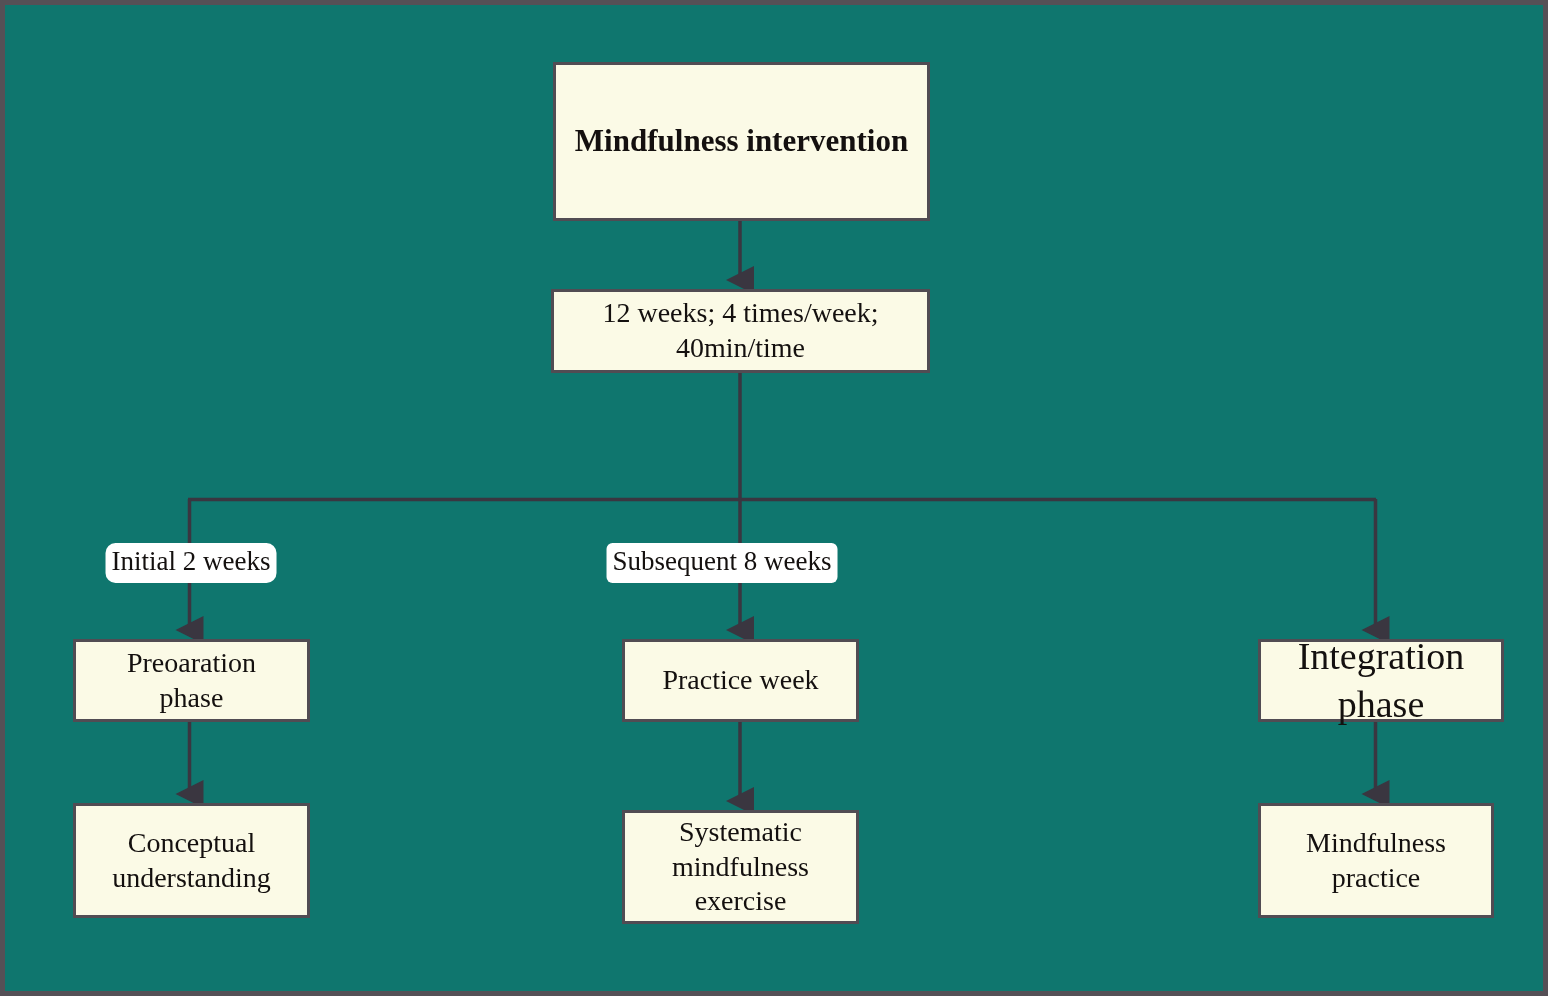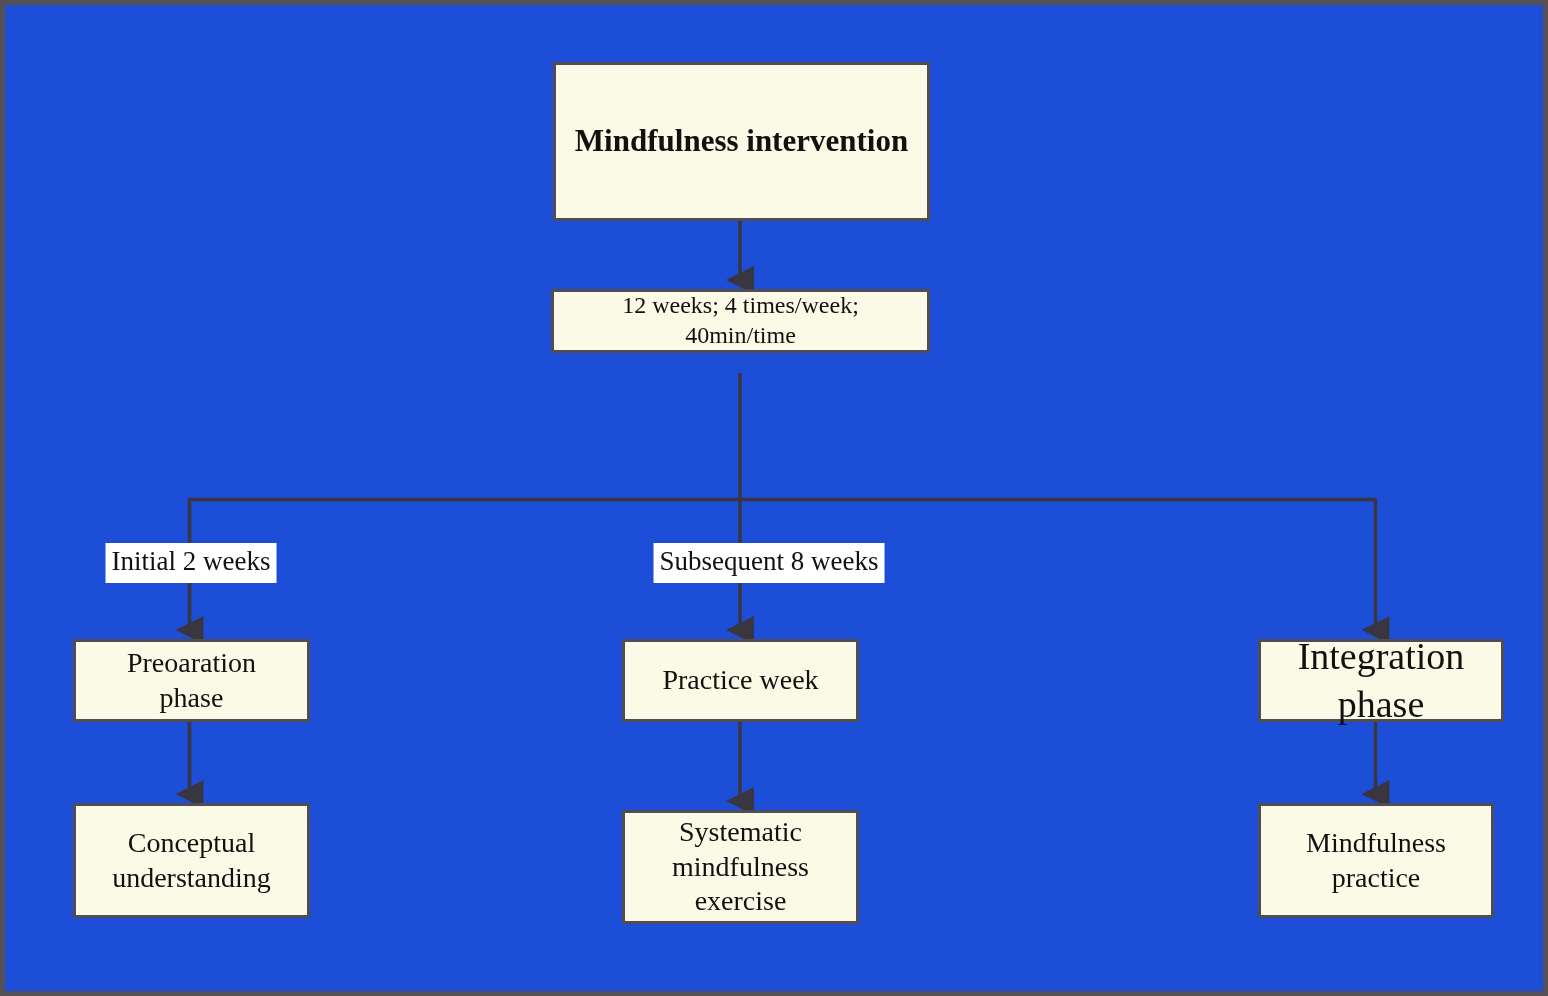--- a/index.html
+++ b/index.html
@@ -8,21 +8,21 @@
     background: #ffffff;
   }
   body {
     font-family: "Liberation Serif", "DejaVu Serif", serif;
   }
   #canvas {
     position: relative;
     width: 1548px;
     height: 996px;
     box-sizing: border-box;
-    background: #1d4ed8;
+    background: #0f766e;
     border: 5px solid #555056;
     overflow: hidden;
   }
   .svg-layer {
     position: absolute;
     left: 0;
     top: 0;
     width: 1548px;
     height: 996px;
   }
@@ -45,22 +45,22 @@
     top: 57px;
     width: 377px;
     height: 159px;
     font-size: 31px;
     font-weight: bold;
   }
   .node-dose {
     left: 546px;
     top: 284px;
     width: 379px;
-    height: 64px;
-    font-size: 24px;
+    height: 84px;
+    font-size: 28px;
   }
   .node-phase-left {
     left: 68px;
     top: 634px;
     width: 237px;
     height: 83px;
     font-size: 28px;
   }
   .node-phase-center {
     left: 617px;
@@ -101,22 +101,22 @@
     position: absolute;
     background: #ffffff;
     color: #14100f;
     font-size: 27px;
     line-height: 1.1;
     padding: 4px 6px 6px 6px;
     white-space: nowrap;
     z-index: 4;
     transform: translateX(-50%);
   }
-  .label-left  { left: 186px; top: 538px; }
-  .label-center{ left: 764px; top: 538px; }
+  .label-left  { left: 186px; top: 538px; border-radius: 10px; }
+  .label-center{ left: 717px; top: 538px; border-radius: 6px; }
   .label-right { left: 1371px; top: 541px; }
 </style>
 </head>
 <body>
 
 <div id="canvas">
 
   <svg class="svg-layer" viewBox="0 0 1548 996" xmlns="http://www.w3.org/2000/svg">
     <defs>
       <marker id="arrowhead" markerWidth="10" markerHeight="10" refX="5" refY="5" orient="auto" markerUnits="strokeWidth">

